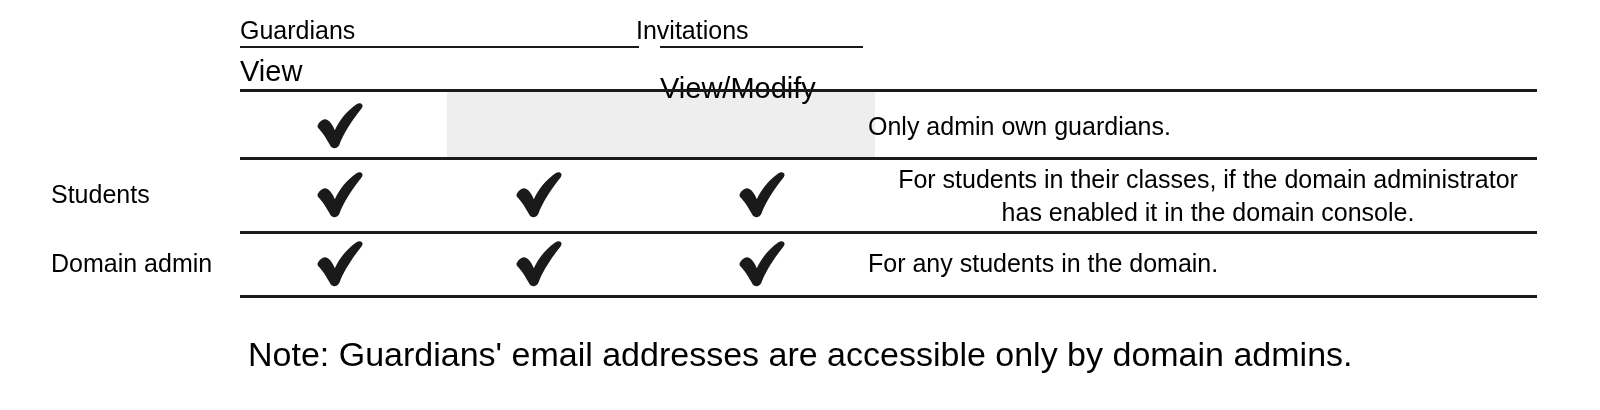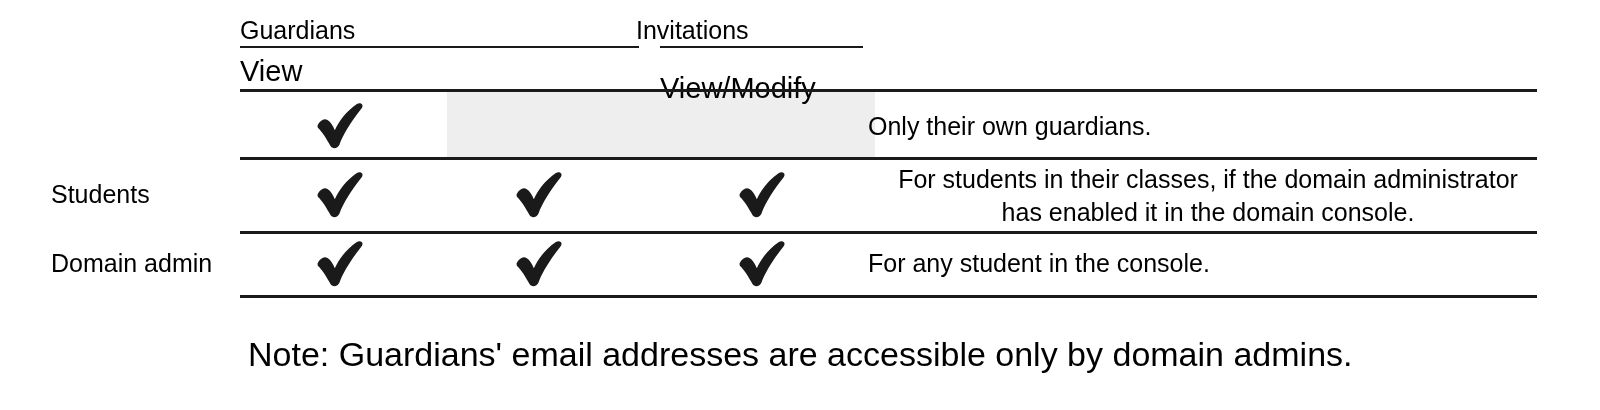--- a/index.html
+++ b/index.html
@@ -109,21 +109,21 @@
 
   <div class="check" style="left:313px; top:98px;">
     <svg viewBox="0 0 54 54" xmlns="http://www.w3.org/2000/svg" aria-hidden="true">
       <path d="M4.5 27.5 C7 22.5 11 20 14.5 22 C17.8 23.9 20 28 21.8 32.2
                C26 23 33.5 13 43.5 6.2 C47.5 3.6 51.5 6.5 48.5 10.5
                C38.5 23 30 36.5 26.5 46.5 C25 50.5 19.5 51.5 17.5 48
                C13.5 41 9 33.5 4.8 29.8 Z" fill="#1a1a1a"></path>
     </svg>
   </div>
 
-  <div class="desc" style="left:868px; top:110px; width:660px;">Only their own guardians.</div>
+  <div class="desc" style="left:868px; top:110px; width:660px;">Only admin own guardians.</div>
 
   <div class="row-label" style="left:51px; top:179px;">Students</div>
 
   <div class="check" style="left:313px; top:167px;">
     <svg viewBox="0 0 54 54" xmlns="http://www.w3.org/2000/svg" aria-hidden="true">
       <path d="M4.5 27.5 C7 22.5 11 20 14.5 22 C17.8 23.9 20 28 21.8 32.2
                C26 23 33.5 13 43.5 6.2 C47.5 3.6 51.5 6.5 48.5 10.5
                C38.5 23 30 36.5 26.5 46.5 C25 50.5 19.5 51.5 17.5 48
                C13.5 41 9 33.5 4.8 29.8 Z" fill="#1a1a1a"></path>
     </svg>
@@ -172,17 +172,17 @@
 
   <div class="check" style="left:735px; top:236px;">
     <svg viewBox="0 0 54 54" xmlns="http://www.w3.org/2000/svg" aria-hidden="true">
       <path d="M4.5 27.5 C7 22.5 11 20 14.5 22 C17.8 23.9 20 28 21.8 32.2
                C26 23 33.5 13 43.5 6.2 C47.5 3.6 51.5 6.5 48.5 10.5
                C38.5 23 30 36.5 26.5 46.5 C25 50.5 19.5 51.5 17.5 48
                C13.5 41 9 33.5 4.8 29.8 Z" fill="#1a1a1a"></path>
     </svg>
   </div>
 
-  <div class="desc" style="left:868px; top:247px; width:660px;">For any student in the console.</div>
+  <div class="desc" style="left:868px; top:247px; width:660px;">For any students in the domain.</div>
 
   <div class="note" style="left:248px; top:339px;">Note: Guardians' email addresses are accessible only by domain admins.</div>
 
 </div>
 
 </body></html>

